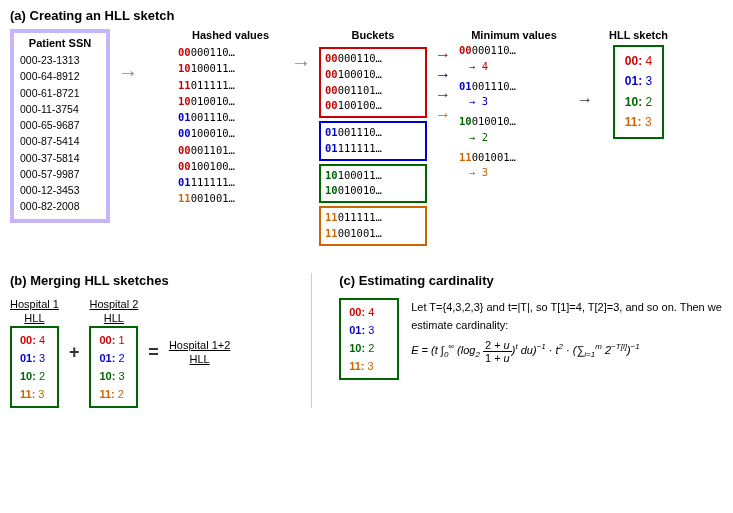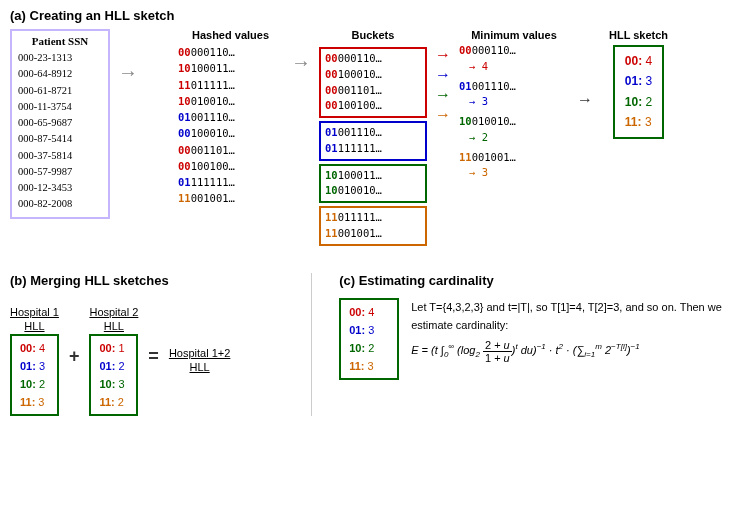--- a/index.html
+++ b/index.html
@@ -31,24 +31,23 @@
       margin-bottom: 6px;
     }
     .section-a-content {
       display: flex;
       flex-direction: row;
       align-items: flex-start;
       gap: 8px;
     }
     
     .ssn-table {
-      border: 2px solid #c4b5fd;
+      border: 4px solid #c4b5fd;
       padding: 4px 6px;
       min-width: 100px;
-      font-family: Liberation Serif, serif;
     }
     .ssn-table .col-header {
       font-size: 11px;
       font-weight: bold;
       margin-bottom: 3px;
       text-align: center;
     }
     .ssn-row {
       font-size: 10.5px;
       line-height: 1.55;
@@ -169,21 +168,20 @@
     .section-b-content {
       display: flex;
       flex-direction: row;
       align-items: center;
       gap: 8px;
       margin-top: 4px;
     }
     .hospital-hll {
       display: flex;
       flex-direction: column;
-      margin-top: 8px;
     }
     .hospital-label {
       font-size: 11px;
       text-align: center;
       text-decoration: underline;
       margin-bottom: 2px;
     }
     .hll-small-box {
       border: 2px solid #006600;
       padding: 3px 8px;

